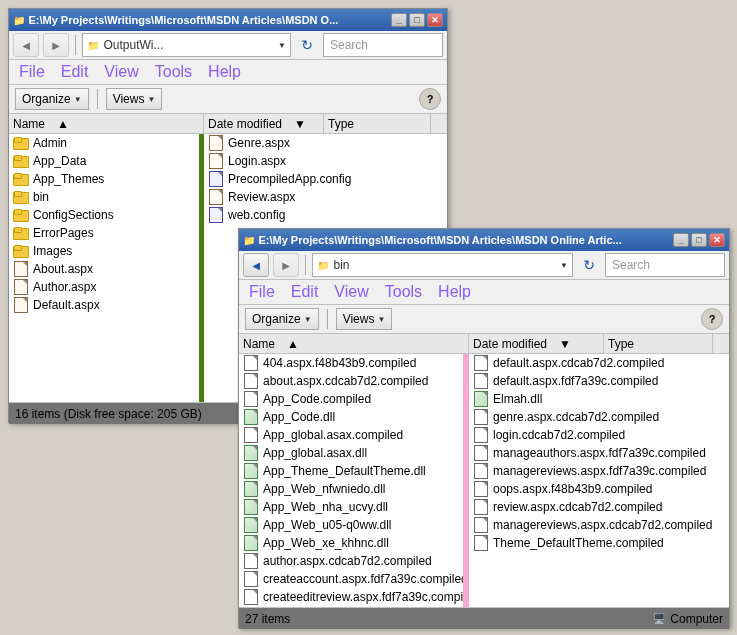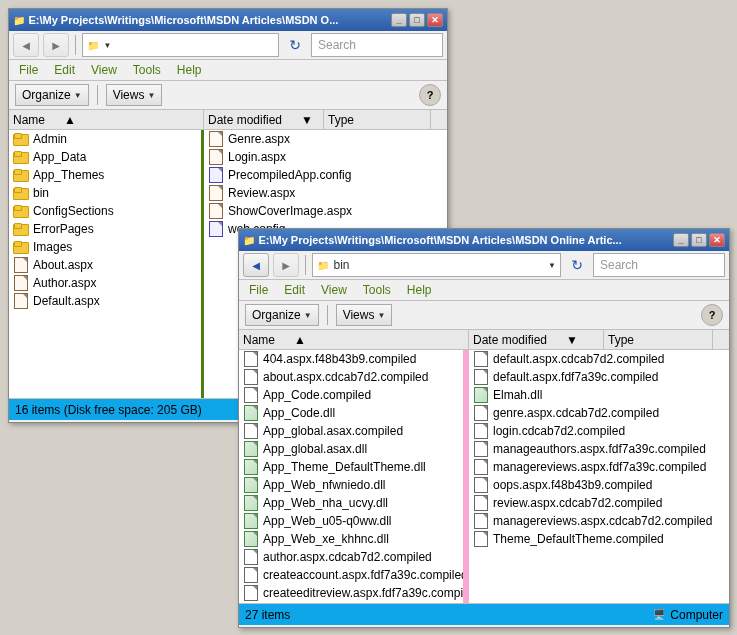--- a/index.html
+++ b/index.html
@@ -105,36 +105,36 @@
       color: #333;
     }
 
     .search-box {
       background: white;
       border: 1px solid #aaa;
       height: 24px;
       padding: 0 6px;
       font-size: 12px;
       color: #999;
-      width: 132px;
+      width: 120px;
       display: flex;
       align-items: center;
     }
 
     .menu-bar {
       background: #f0f0f0;
       border-bottom: 1px solid #c0c0c0;
       padding: 2px 8px;
       display: flex;
       gap: 12px;
     }
 
     .menu-item {
-      font-size: 12px;
-      color: #4d7c0f;
+      font-size: 16px;
+      color: #8b5cf6;
       cursor: pointer;
       padding: 1px 2px;
     }
 
     .toolbar2 {
       background: #f0f0f0;
       border-bottom: 1px solid #c0c0c0;
       padding: 3px 6px;
       display: flex;
       align-items: center;
@@ -176,21 +176,21 @@
       font-size: 12px;
       height: 20px;
     }
 
     .col-header {
       padding: 0 4px;
       border-right: 1px solid #c0c0c0;
       height: 100%;
       display: flex;
       align-items: center;
-      gap: 19px;
+      gap: 12px;
       cursor: pointer;
     }
 
     .col-header.name { width: 195px; }
     .col-header.date { width: 120px; }
     .col-header.type { flex: 1; text-align: center; }
 
     .file-item {
       display: flex;
       align-items: center;
@@ -238,21 +238,21 @@
       border: 1px solid #c8a000;
       border-radius: 1px 1px 0 0;
     }
 
     .file-name {
       font-size: 12px;
       flex: 1;
     }
 
     .status-bar {
-      background: #0ea5e9;
+      background: #737373;
       border-top: 1px solid #c0c0c0;
       padding: 2px 6px;
       font-size: 12px;
       display: flex;
       align-items: center;
       justify-content: space-between;
       height: 22px;
     }
 
     .status-right {
@@ -351,20 +351,21 @@
       <div class="title-btn" style="background:linear-gradient(to bottom,#e88,#c44);color:white;">✕</div>
     </div>
   </div>
 
   <div class="toolbar-area">
     <div class="nav-btn disabled">◀</div>
     <div class="nav-btn disabled">▶</div>
     <div style="width:1px;height:20px;background:#aaa;margin:0 2px;"></div>
     <div class="address-bar">
       <span style="font-size:10px;">📁</span>
+      <span class="address-text">OutputWi...</span>
       <span class="dropdown-arrow">▼</span>
     </div>
     <div class="refresh-btn">↻</div>
     <div class="search-box">
       <span style="color:#999;font-size:12px;">Search</span>
     </div>
   </div>
 
   <div class="menu-bar">
     <span class="menu-item">File</span>
@@ -397,21 +398,21 @@
       <span>▼</span>
     </div>
     <div class="col-header type">
       <span>Type</span>
     </div>
     <div style="width:16px;"></div>
   </div>
 
   <div style="display:flex;flex:1;background:white;height:calc(100% - 145px);">
 
-    <div style="width:195px;border-right:3px solid #4d7c0f;overflow-y:auto;">
+    <div style="width:195px;border-right:5px solid #4d7c0f;overflow-y:auto;">
       <div class="file-item">
         <div class="file-icon">
             <div class="folder-icon"></div>
           </div>
         <span class="file-name">Admin</span>
       </div>
       <div class="file-item">
         <div class="file-icon">
             <div class="folder-icon"></div>
           </div>
@@ -484,26 +485,20 @@
         <div class="file-icon">
             <div class="icon-file icon-config"></div>
           </div>
         <span class="file-name">PrecompiledApp.config</span>
       </div>
       <div class="file-item">
         <div class="file-icon">
             <div class="icon-file icon-aspx"></div>
           </div>
         <span class="file-name">Review.aspx</span>
-      </div>
-      <div class="file-item">
-        <div class="file-icon">
-            <div class="icon-file icon-aspx"></div>
-          </div>
-        <span class="file-name">ShowCoverImage.aspx</span>
       </div>
       <div class="file-item">
         <div class="file-icon">
             <div class="icon-file icon-config"></div>
           </div>
         <span class="file-name">web.config</span>
       </div>
     </div>
   </div>
 

